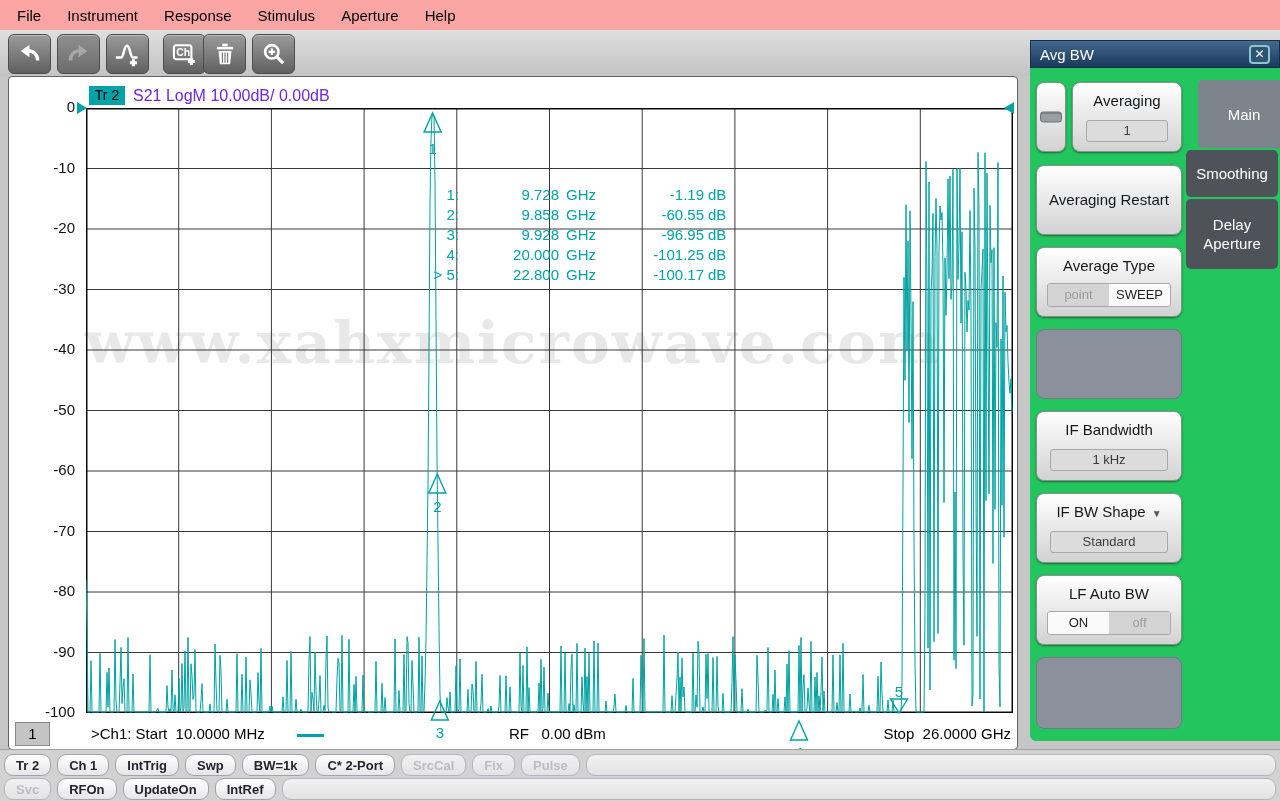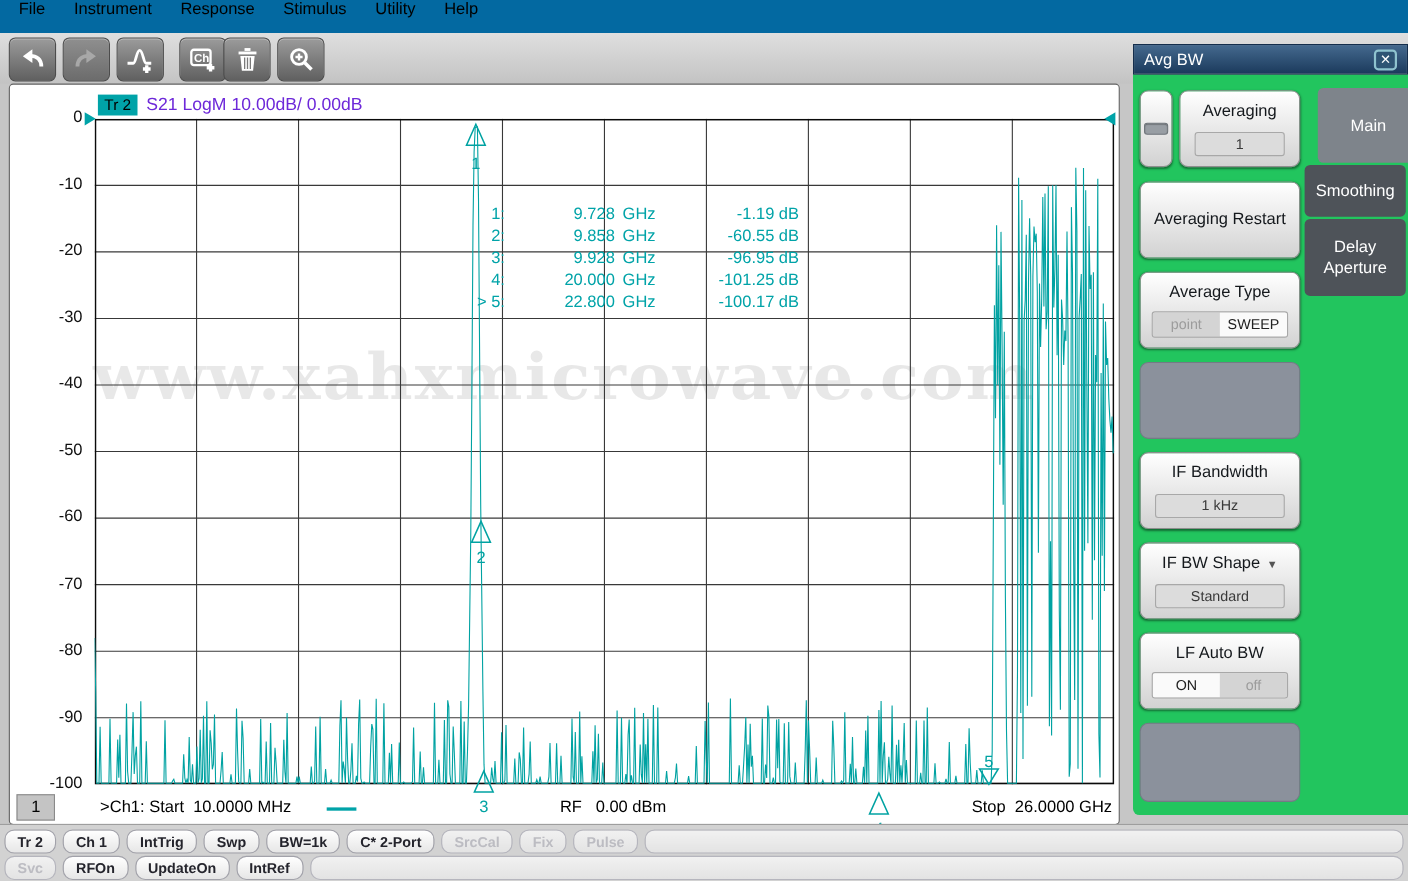--- a/index.html
+++ b/index.html
@@ -1,21 +1,21 @@
 <!DOCTYPE html>
 <html><head>
 <meta charset="utf-8">
 <style>
   html,body{margin:0;padding:0}
   body{width:1280px;height:801px;position:relative;background:#c6c6c6;
        font-family:"Liberation Sans",sans-serif;overflow:hidden}
 
   
-  .menu-bar{position:absolute;left:0;top:0;width:1280px;height:30px;background:#0369a1;
-            display:flex;padding-left:4px;box-sizing:border-box}
+  .menu-bar{position:absolute;left:0;top:0;width:1280px;height:30px;background:#fca5a5;
+            display:flex;align-items:center;padding-left:4px;box-sizing:border-box}
   .menu-item{padding:0 13px;font-size:15px;color:#000;cursor:default}
 
   
   .toolbar{position:absolute;left:0;top:30px;width:1280px;height:46px;
            background:linear-gradient(#dfdfdf,#c3c3c3)}
   .tool-btn{position:absolute;top:4px;width:41px;height:38px;border-radius:6px;
             background:linear-gradient(#9b9b9b,#606060);border:1px solid #4c4c4c;
             box-shadow:inset 0 1px 0 rgba(255,255,255,.35);
             display:flex;align-items:center;justify-content:center}
   .tool-btn.tdis{background:linear-gradient(#8f8f8f,#6c6c6c)}
@@ -99,21 +99,21 @@
   .bbtn.spacer{flex:1}
 </style>
 </head>
 <body>
 
 <div class="menu-bar">
     <div class="menu-item">File</div>
     <div class="menu-item">Instrument</div>
     <div class="menu-item">Response</div>
     <div class="menu-item">Stimulus</div>
-    <div class="menu-item">Utility</div>
+    <div class="menu-item">Aperture</div>
     <div class="menu-item">Help</div>
   </div>
 
 <div class="toolbar">
     <div class="tool-btn" style="left: 8px;">
       <svg width="26" height="26" viewBox="0 0 24 24">
         <path d="M19 18 C19 12 15 9 9.5 9" stroke="#fff" stroke-width="3.2" fill="none"></path>
         <polygon points="11.5,3.5 3.5,9.3 11.5,15" fill="#fff"></polygon>
       </svg>
     </div>

